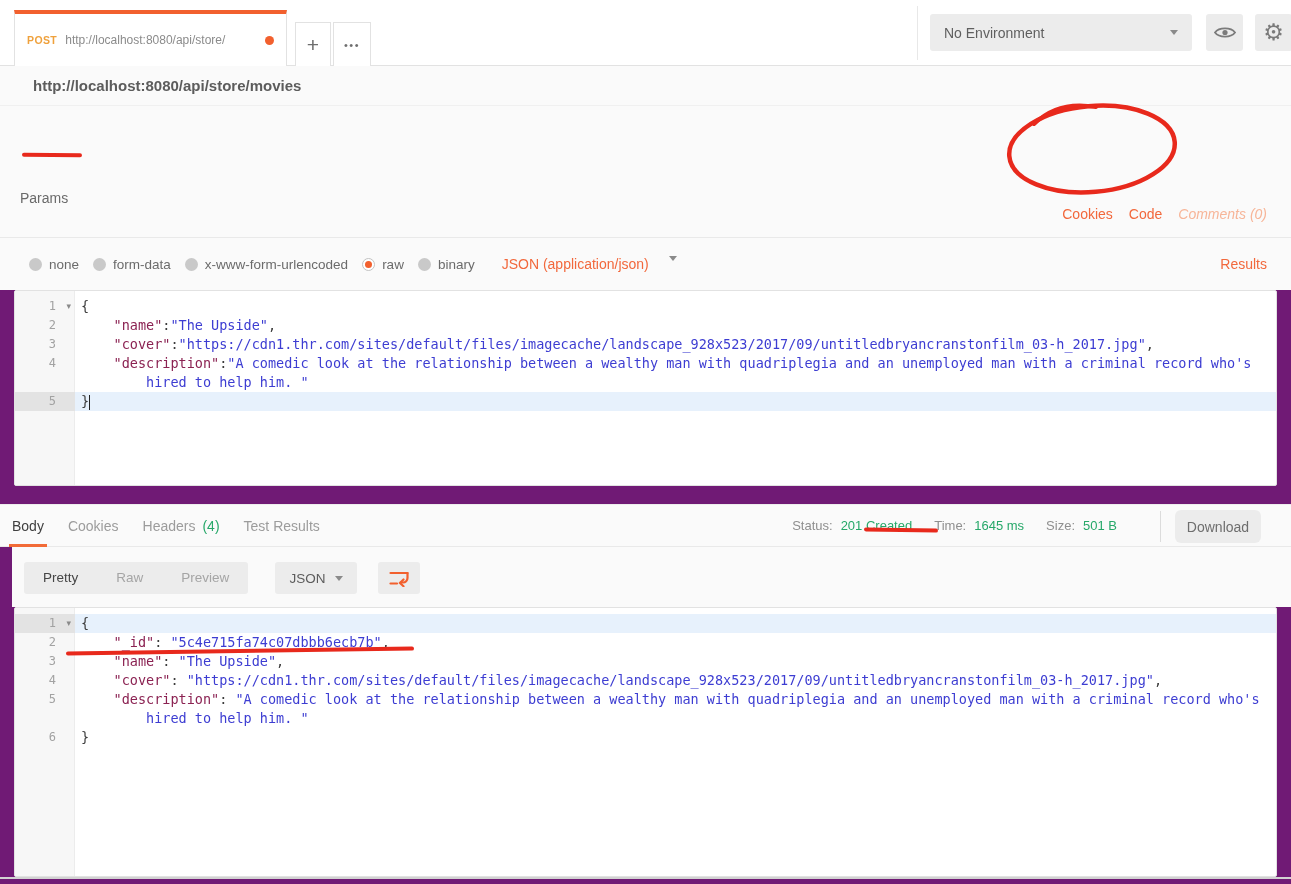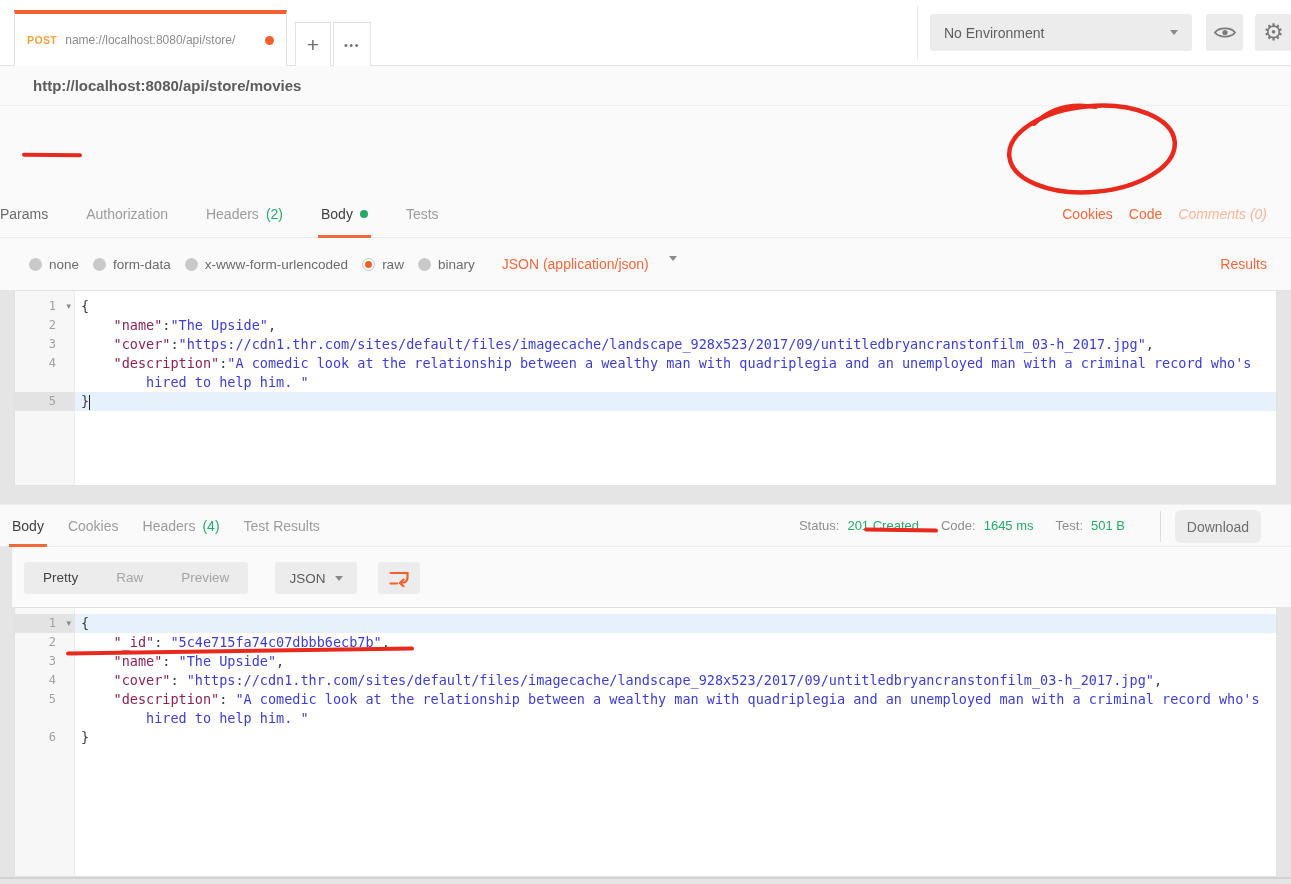--- a/index.html
+++ b/index.html
@@ -1,17 +1,17 @@
 <!DOCTYPE html>
 <html><head>
 <meta charset="utf-8">
 <style>
   * { margin:0; padding:0; box-sizing:border-box; }
   body { background:#ffffff; font-family:"Liberation Sans", sans-serif; }
-  .app { position:relative; width:1291px; height:884px; background:#e5e5e5; overflow:hidden;
+  .app { position:relative; width:1291px; height:884px; background:#701a75; overflow:hidden;
          font-family:"Liberation Sans", sans-serif; color:#555; }
 
   
   .topbar { position:absolute; left:0; top:0; width:1291px; height:66px; background:#fff;
             border-bottom:1px solid #e2e2e2; }
   .req-tab { position:absolute; left:14px; top:10px; width:273px; height:56px; background:#fff;
              border:1px solid #e2e2e2; border-bottom:none; border-top:4px solid #f2602e;
              display:flex; align-items:center; padding:0 12px; }
   .req-tab .meth { color:#efa13c; font-weight:bold; font-size:10.5px; letter-spacing:.4px; margin-right:8px; }
   .req-tab .turl { color:#8b8b8b; font-size:12px; flex:1; white-space:nowrap; overflow:hidden; text-overflow:ellipsis; }
@@ -56,21 +56,21 @@
   .save-btn { position:absolute; left:1178px; top:119px; width:99px; height:48px; background:#ececec;
               border-radius:3px; display:flex; cursor:pointer; }
   .save-btn .s-label { width:65px; display:flex; align-items:center; justify-content:center; color:#7a7a7a;
               font-weight:bold; font-size:14px; }
   .save-btn .s-div { width:1px; background:#dcdcdc; }
   .save-btn .s-caret { flex:1; display:flex; align-items:center; justify-content:center; }
 
   
   .req-tabs-row { position:absolute; left:0; top:190px; width:1291px; height:48px; background:#fafafa;
                   border-bottom:1px solid #e9e9e9; display:flex; align-items:stretch; }
-  .tabs-left { display:flex; gap:38px; }
+  .tabs-left { display:flex; padding-left:20px; gap:38px;flex-direction:column; }
   .ptab { position:relative; display:flex; align-items:center; font-size:14px; color:#9c9c9c; cursor:pointer; gap:7px; }
   .ptab.first { color:#6a6a6a; }
   .ptab.active { color:#3f3f3f; }
   .ptab.active::after { content:""; position:absolute; left:-3px; right:-3px; bottom:-1px; height:3px; background:#f26b37; }
   .ptab .count { color:#26a869; }
   .dot-green { width:8px; height:8px; border-radius:50%; background:#26a869; }
   .tabs-right { margin-left:auto; display:flex; align-items:center; gap:16px; padding-right:24px; font-size:14px; }
   .lnk { color:#f2683c; cursor:pointer; }
   .lnk.muted { color:#f7b598;font-style:italic; }
 
@@ -101,21 +101,21 @@
   .lcode .s { color:#3d3dd2; }
   .lcode .p { color:#3b3b3b; }
   .cursor { display:inline-block; width:1px; height:15px; background:#222; vertical-align:middle; }
   #req-editor { top:290px; height:196px; }
   #resp-editor { top:607px; height:270px; }
 
   
   .resp-header { position:absolute; left:0; top:504px; width:1291px; height:43px; background:#fafafa;
                  border-top:1px solid #ededed; border-bottom:1px solid #e9e9e9; }
   .resp-tabs { position:absolute; left:12px; top:0; height:100%; display:flex; gap:24px; }
-  .status-cluster { position:absolute; right:152px; top:0; height:100%; display:flex; align-items:center; gap:8px; font-size:13px; }
+  .status-cluster { position:absolute; right:160px; top:0; height:100%; display:flex; align-items:center; gap:8px; font-size:13px; }
   .status-cluster .sl { color:#8f8f8f; }
   .status-cluster .sv { color:#26a869; margin-right:14px; }
   .resp-divider { position:absolute; left:1160px; top:6px; width:1px; height:31px; background:#dcdcdc; }
   .download-btn { position:absolute; left:1175px; top:5px; width:86px; height:33px; background:#ececec; border-radius:6px;
                   display:flex; align-items:center; justify-content:center; color:#6e6e6e; font-size:14px; cursor:pointer; }
 
   
   .resp-toolbar { position:absolute; left:12px; top:547px; width:1291px; height:60px; background:#fafafa;text-decoration:underline; }
   .segmented { position:absolute; left:12px; top:15px; height:32px; background:#ececec; border-radius:3px;
                display:flex; align-items:center; }
@@ -137,21 +137,21 @@
   #ann-send { left:1000px; top:98px; }
 </style>
 </head>
 <body>
 
 <div class="app">
 
   <div class="topbar">
     <div class="req-tab">
       <span class="meth">POST</span>
-      <span class="turl">name://localhost:8080/api/store/</span>
+      <span class="turl">http://localhost:8080/api/store/</span>
       <span class="dot-orange"></span>
     </div>
     <div class="tab-plus">+</div>
     <div class="tab-more">•••</div>
     <div class="top-divider"></div>
     <div class="env-select">
       <span class="lbl">No Environment</span>
       <span class="caret"></span>
     </div>
     <div class="icon-btn eye-btn">
@@ -274,23 +274,23 @@
           <span>Headers</span>
           <span class="count">(4)</span>
         </div>
         <div class="ptab">
           <span>Test Results</span>
         </div>
       </div>
     <div class="status-cluster">
       <span class="sl">Status:</span>
       <span class="sv">201 Created</span>
-      <span class="sl">Code:</span>
+      <span class="sl">Time:</span>
       <span class="sv">1645 ms</span>
-      <span class="sl">Test:</span>
+      <span class="sl">Size:</span>
       <span class="sv">501 B</span>
     </div>
     <div class="resp-divider"></div>
     <div class="download-btn">Download</div>
   </div>
 
   <div class="resp-toolbar">
     <div class="segmented" id="resp-views">
         <span class="seg active">Pretty</span>
         <span class="seg">Raw</span>

